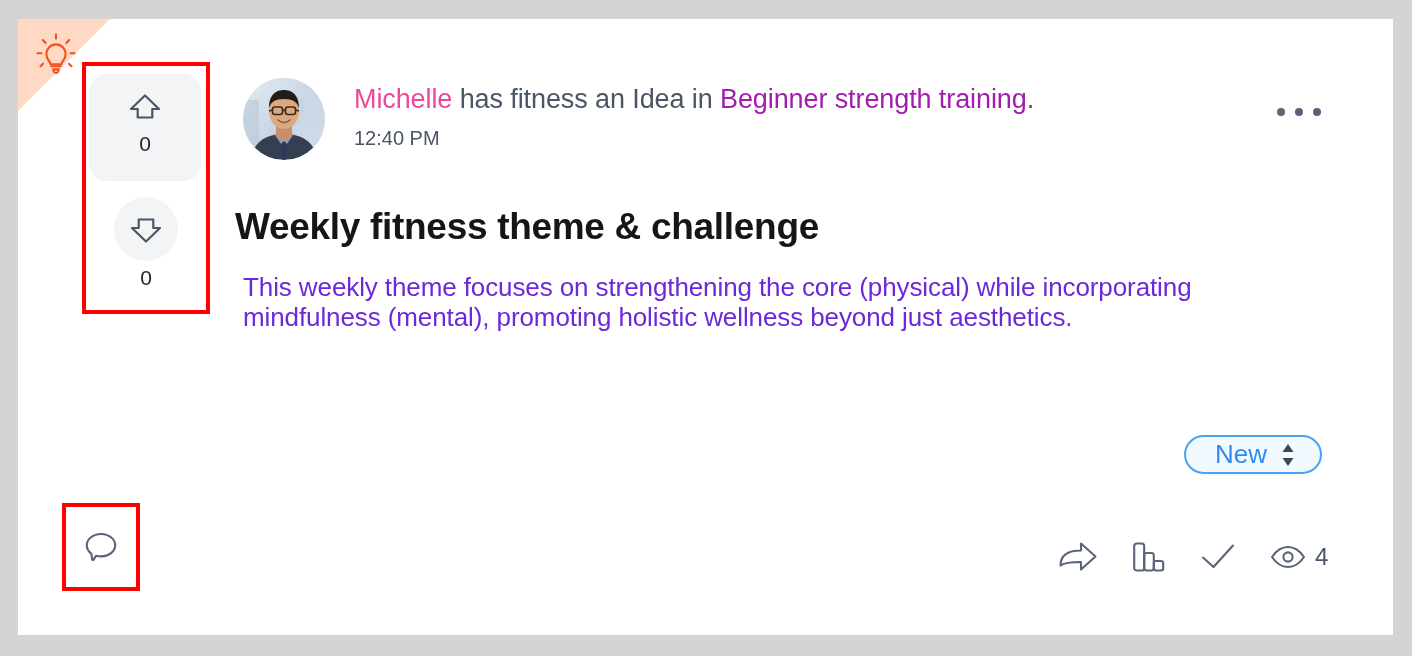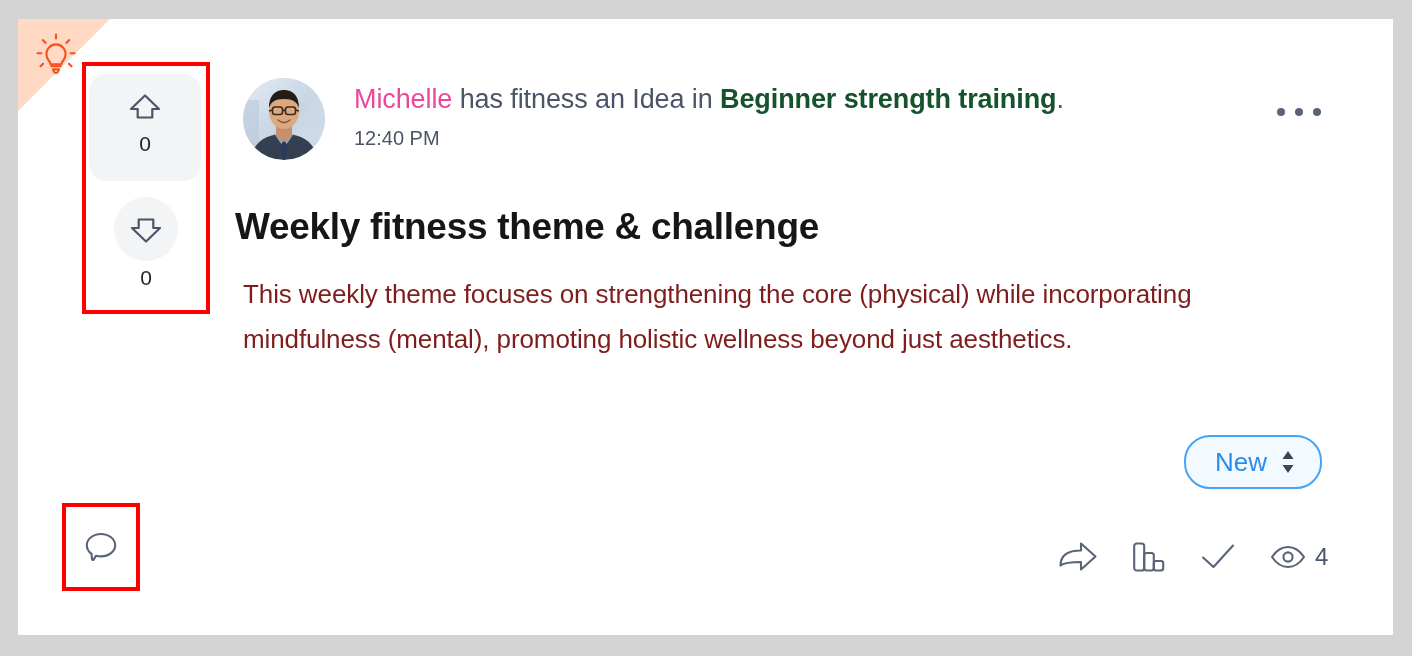--- a/index.html
+++ b/index.html
@@ -136,22 +136,22 @@
     color: #4a5568;
     white-space: nowrap;
     letter-spacing: -0.1px;
   }
   #meta-line .author {
     color: #ec4899;
     font-weight: normal;
     margin-top: 28px;
   }
   #meta-line .space-link {
-    color: #14532d;
-    font-weight: bold;
+    color: #a21caf;
+    font-weight: normal;
   }
   #timestamp {
     position: absolute;
     left: 336px;
     top: 108px;   
     font-size: 20px;
     color: #4a5568;
   }
 
   #more-menu {
@@ -182,31 +182,31 @@
     font-weight: bold;
     color: #161616;
     letter-spacing: -0.3px;
   }
   #post-body {
     position: absolute;
     left: 225px;
     top: 253px;    
     width: 1090px;
     font-size: 26px;
-    line-height: 45px;
-    color: #7f1d1d;
+    line-height: 30px;
+    color: #6d28d9;
     letter-spacing: -0.1px;
   }
 
   
   #status-pill {
     position: absolute;
     left: 1166px;   
     top: 416px;     
-    height: 54px;
+    height: 39px;
     min-width: 138px;
     padding: 0 20px 0 24px;
     border: 2px solid #4aa3f0;
     border-radius: 26px;
     background: #f2f9ff;
     display: flex;
     align-items: center;
     justify-content: center;
     gap: 14px;
     cursor: pointer;

